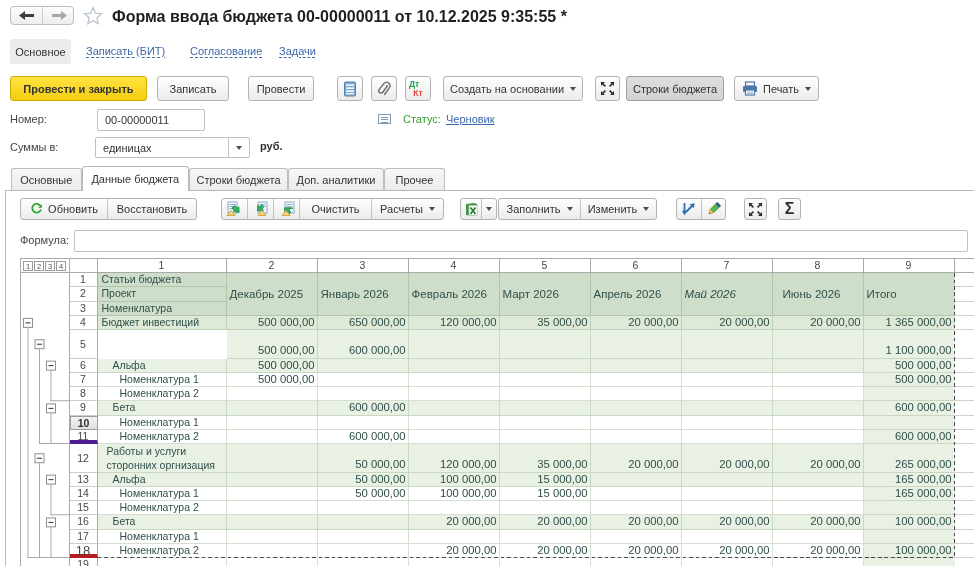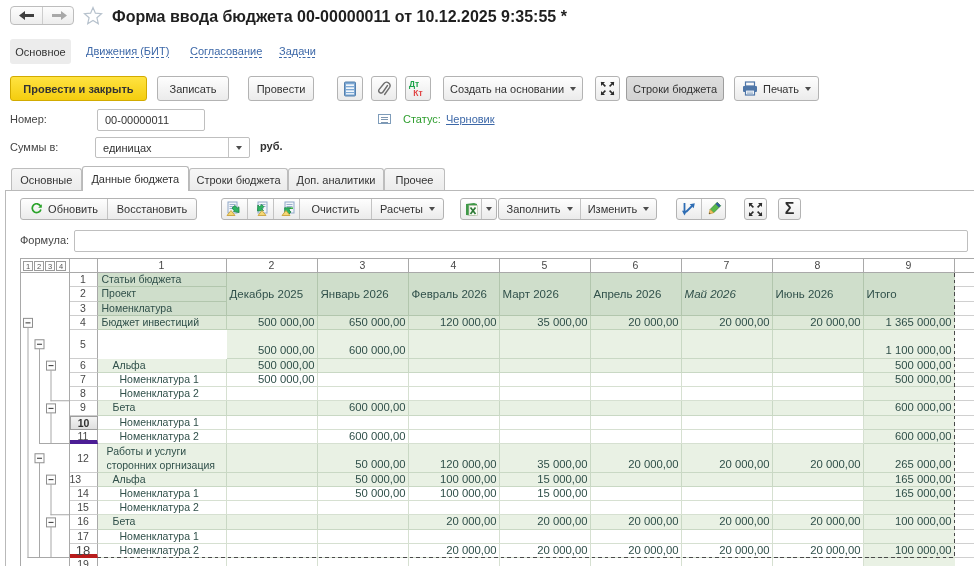--- a/index.html
+++ b/index.html
@@ -36,21 +36,21 @@
       </svg>
 <svg class="abs" style="left:39px;top:3px" width="18" height="11" viewBox="0 0 18 11">
 <path d="M17 5.5 L11 1 L11 4 L2 4 L2 7 L11 7 L11 10 Z" fill="#a8a8a8"></path>
       </svg>
 </div>
 <svg class="abs" style="left:83px;top:6px" width="20" height="20" viewBox="0 0 20 20">
 <path d="M10 1.5 L12.4 7.2 L18.5 7.7 L13.9 11.7 L15.3 17.7 L10 14.5 L4.7 17.7 L6.1 11.7 L1.5 7.7 L7.6 7.2 Z" fill="none" stroke="#b7c2cd" stroke-width="1.2"></path>
     </svg>
 <div class="abs" style="left:112px;top:8px;font-size:16px;font-weight:bold;color:#1f1f1f;white-space:nowrap">Форма ввода бюджета 00-00000011 от 10.12.2025 9:35:55 *</div>
 <div class="abs" style="left:10px;top:39px;width:61px;height:25px;background:#ececec;border-radius:3px;color:#333;font-size:11px;display:flex;align-items:center;justify-content:center">Основное</div>
-<div class="lnk lnkd" style="left:86px;top:45px">Движения (БИТ)</div>
+<div class="lnk lnkd" style="left:86px;top:45px">Записать (БИТ)</div>
 <div class="lnk lnkd" style="left:190px;top:45px">Согласование</div>
 <div class="lnk lnkd" style="left:279px;top:45px">Задачи</div>
 <div class="btn" style="left:10px;top:76px;width:137px;height:25px;background:linear-gradient(#ffe341,#f4cd0f);border-color:#d2ab00;font-weight:bold">Провести и закрыть</div>
 <div class="btn" style="left:157px;top:76px;width:72px;height:25px">Записать</div>
 <div class="btn" style="left:248px;top:76px;width:66px;height:25px">Провести</div>
 <div class="btn" style="left:337px;top:76px;width:26px;height:25px">
 <svg width="14" height="16" viewBox="0 0 14 16">
         <rect x="1.5" y="1" width="11" height="14" rx="1" fill="#7da8d4" stroke="#5580ad" stroke-width="1"></rect>
 <rect x="3" y="3.4" width="8" height="1.5" fill="#fff"></rect>
         <rect x="3" y="6.4" width="8" height="1.5" fill="#fff"></rect>
@@ -233,37 +233,37 @@
 <div class="abs" style="left:48.5px;top:42.5px;width:28.0px;height:14.25px;background:#fff;border-right:1px solid #a9a9a9;border-bottom:1px solid #cdcdcd;color:#474747;font-size:10.5px;line-height:13.5px;text-align:center;">3</div>
 <div class="abs" style="left:48.5px;top:56.75px;width:28.0px;height:14.25px;background:#fff;border-right:1px solid #a9a9a9;border-bottom:1px solid #cdcdcd;color:#474747;font-size:10.5px;line-height:13.5px;text-align:center;">4</div>
 <div class="abs" style="left:48.5px;top:71.0px;width:28.0px;height:28.5px;background:#fff;border-right:1px solid #a9a9a9;border-bottom:1px solid #cdcdcd;color:#474747;font-size:10.5px;display:flex;align-items:center;justify-content:center;">5</div>
 <div class="abs" style="left:48.5px;top:99.5px;width:28.0px;height:14.25px;background:#fff;border-right:1px solid #a9a9a9;border-bottom:1px solid #cdcdcd;color:#474747;font-size:10.5px;line-height:13.5px;text-align:center;">6</div>
 <div class="abs" style="left:48.5px;top:113.75px;width:28.0px;height:14.25px;background:#fff;border-right:1px solid #a9a9a9;border-bottom:1px solid #cdcdcd;color:#474747;font-size:10.5px;line-height:13.5px;text-align:center;">7</div>
 <div class="abs" style="left:48.5px;top:128.0px;width:28.0px;height:14.25px;background:#fff;border-right:1px solid #a9a9a9;border-bottom:1px solid #cdcdcd;color:#474747;font-size:10.5px;line-height:13.5px;text-align:center;">8</div>
 <div class="abs" style="left:48.5px;top:142.25px;width:28.0px;height:14.25px;background:#fff;border-right:1px solid #a9a9a9;border-bottom:1px solid #cdcdcd;color:#474747;font-size:10.5px;line-height:13.5px;text-align:center;">9</div>
 <div class="abs" style="left:48.5px;top:156.5px;width:28.0px;height:14.25px;background:linear-gradient(#f4f4f4,#dfdfdf);border:1px solid #9d9d9d;color:#2f2f2f;font-weight:bold;font-size:10.5px;text-align:center;line-height:12.5px;">10</div>
 <div class="abs" style="left:48.5px;top:170.75px;width:28.0px;height:14.25px;background:#fff;border-right:1px solid #a9a9a9;border-bottom:4px solid #4c1d95;color:#474747;font-size:10.5px;line-height:13.5px;text-align:center;">11</div>
 <div class="abs" style="left:48.5px;top:185.0px;width:28.0px;height:28.5px;background:#fff;border-right:1px solid #a9a9a9;border-bottom:1px solid #cdcdcd;color:#474747;font-size:10.5px;display:flex;align-items:center;justify-content:center;">12</div>
-<div class="abs" style="left:48.5px;top:213.5px;width:28.0px;height:14.25px;background:#fff;border-right:1px solid #a9a9a9;border-bottom:1px solid #cdcdcd;color:#474747;font-size:10.5px;line-height:13.5px;">13</div>
+<div class="abs" style="left:48.5px;top:213.5px;width:28.0px;height:14.25px;background:#fff;border-right:1px solid #a9a9a9;border-bottom:1px solid #cdcdcd;color:#474747;font-size:10.5px;line-height:13.5px;text-align:center;">13</div>
 <div class="abs" style="left:48.5px;top:227.75px;width:28.0px;height:14.25px;background:#fff;border-right:1px solid #a9a9a9;border-bottom:1px solid #cdcdcd;color:#474747;font-size:10.5px;line-height:13.5px;text-align:center;">14</div>
 <div class="abs" style="left:48.5px;top:242.0px;width:28.0px;height:14.25px;background:#fff;border-right:1px solid #a9a9a9;border-bottom:1px solid #cdcdcd;color:#474747;font-size:10.5px;line-height:13.5px;text-align:center;">15</div>
 <div class="abs" style="left:48.5px;top:256.25px;width:28.0px;height:14.25px;background:#fff;border-right:1px solid #a9a9a9;border-bottom:1px solid #cdcdcd;color:#474747;font-size:10.5px;line-height:13.5px;text-align:center;">16</div>
 <div class="abs" style="left:48.5px;top:270.5px;width:28.0px;height:14.25px;background:#fff;border-right:1px solid #a9a9a9;border-bottom:1px solid #cdcdcd;color:#474747;font-size:10.5px;line-height:13.5px;text-align:center;">17</div>
 <div class="abs" style="left:48.5px;top:284.75px;width:28.0px;height:14.25px;background:#fff;border-right:1px solid #a9a9a9;border-bottom:4px solid #b91c1c;color:#474747;font-size:13px;line-height:13.5px;text-align:center;">18</div>
 <div class="abs" style="left:48.5px;top:299.0px;width:28.0px;height:9.0px;background:#fff;border-right:1px solid #a9a9a9;border-bottom:1px solid #cdcdcd;color:#474747;font-size:10.5px;line-height:13.5px;text-align:center;">19</div>
 <div class="cell txt" style="left:76.5px;top:14px;width:129.0px;height:14.25px;background:#cfdecb;border-right:1px solid #b2c6ad;border-bottom:1px solid #b2c6ad;padding-left:4px;">Статьи бюджета</div>
 <div class="cell txt" style="left:76.5px;top:28.25px;width:129.0px;height:14.25px;background:#cfdecb;border-right:1px solid #b2c6ad;border-bottom:1px solid #b2c6ad;padding-left:4px;">Проект</div>
 <div class="cell txt" style="left:76.5px;top:42.5px;width:129.0px;height:14.25px;background:#cfdecb;border-right:1px solid #b2c6ad;border-bottom:1px solid #b2c6ad;padding-left:4px;">Номенклатура</div>
 <div class="cell" style="left:205.5px;top:14px;width:91.0px;height:42.75px;background:#cfdecb;border-right:1px solid #b2c6ad;border-bottom:1px solid #b2c6ad;padding-left:3px;display:flex;align-items:center;font-size:11.5px;">Декабрь 2025</div>
 <div class="cell" style="left:296.5px;top:14px;width:91.0px;height:42.75px;background:#cfdecb;border-right:1px solid #b2c6ad;border-bottom:1px solid #b2c6ad;padding-left:3px;display:flex;align-items:center;font-size:11.5px;">Январь 2026</div>
 <div class="cell" style="left:387.5px;top:14px;width:91.0px;height:42.75px;background:#cfdecb;border-right:1px solid #b2c6ad;border-bottom:1px solid #b2c6ad;padding-left:3px;display:flex;align-items:center;font-size:11.5px;">Февраль 2026</div>
 <div class="cell" style="left:478.5px;top:14px;width:91.0px;height:42.75px;background:#cfdecb;border-right:1px solid #b2c6ad;border-bottom:1px solid #b2c6ad;padding-left:3px;display:flex;align-items:center;font-size:11.5px;">Март 2026</div>
 <div class="cell" style="left:569.5px;top:14px;width:91.0px;height:42.75px;background:#cfdecb;border-right:1px solid #b2c6ad;border-bottom:1px solid #b2c6ad;padding-left:3px;display:flex;align-items:center;font-size:11.5px;">Апрель 2026</div>
 <div class="cell" style="left:660.5px;top:14px;width:91.0px;height:42.75px;background:#cfdecb;border-right:1px solid #b2c6ad;border-bottom:1px solid #b2c6ad;padding-left:3px;display:flex;align-items:center;font-size:11.5px;font-style:italic;">Май 2026</div>
-<div class="cell" style="left:751.5px;top:14px;width:91.0px;height:42.75px;background:#cfdecb;border-right:1px solid #b2c6ad;border-bottom:1px solid #b2c6ad;padding-left:3px;display:flex;align-items:center;font-size:11.5px;">Июнь 2026</div>
+<div class="cell" style="left:751.5px;top:14px;width:91.0px;height:42.75px;background:#cfdecb;border-right:1px solid #b2c6ad;border-bottom:1px solid #b2c6ad;padding-left:10px;display:flex;align-items:center;font-size:11.5px;">Июнь 2026</div>
 <div class="cell" style="left:842.5px;top:14px;width:91.0px;height:42.75px;background:#cfdecb;border-right:1px solid transparent;border-bottom:1px solid #b2c6ad;padding-left:3px;display:flex;align-items:center;font-size:11.5px;">Итого</div>
 <div class="cell" style="left:933.5px;top:14px;width:20.5px;height:14.25px;background:#fff;border-bottom:1px solid #d0d0d0;border-right:none;"></div>
 <div class="cell" style="left:933.5px;top:28.25px;width:20.5px;height:14.25px;background:#fff;border-bottom:1px solid #d0d0d0;border-right:none;"></div>
 <div class="cell" style="left:933.5px;top:42.5px;width:20.5px;height:14.25px;background:#fff;border-bottom:1px solid #d0d0d0;border-right:none;"></div>
 <div class="cell" style="left:933.5px;top:56.75px;width:20.5px;height:14.25px;background:#fff;border-bottom:1px solid #d0d0d0;border-right:none;"></div>
 <div class="cell" style="left:933.5px;top:71.0px;width:20.5px;height:28.5px;background:#fff;border-bottom:1px solid #d0d0d0;border-right:none;"></div>
 <div class="cell" style="left:933.5px;top:99.5px;width:20.5px;height:14.25px;background:#fff;border-bottom:1px solid #d0d0d0;border-right:none;"></div>
 <div class="cell" style="left:933.5px;top:113.75px;width:20.5px;height:14.25px;background:#fff;border-bottom:1px solid #d0d0d0;border-right:none;"></div>
 <div class="cell" style="left:933.5px;top:128.0px;width:20.5px;height:14.25px;background:#fff;border-bottom:1px solid #d0d0d0;border-right:none;"></div>
 <div class="cell" style="left:933.5px;top:142.25px;width:20.5px;height:14.25px;background:#fff;border-bottom:1px solid #d0d0d0;border-right:none;"></div>

